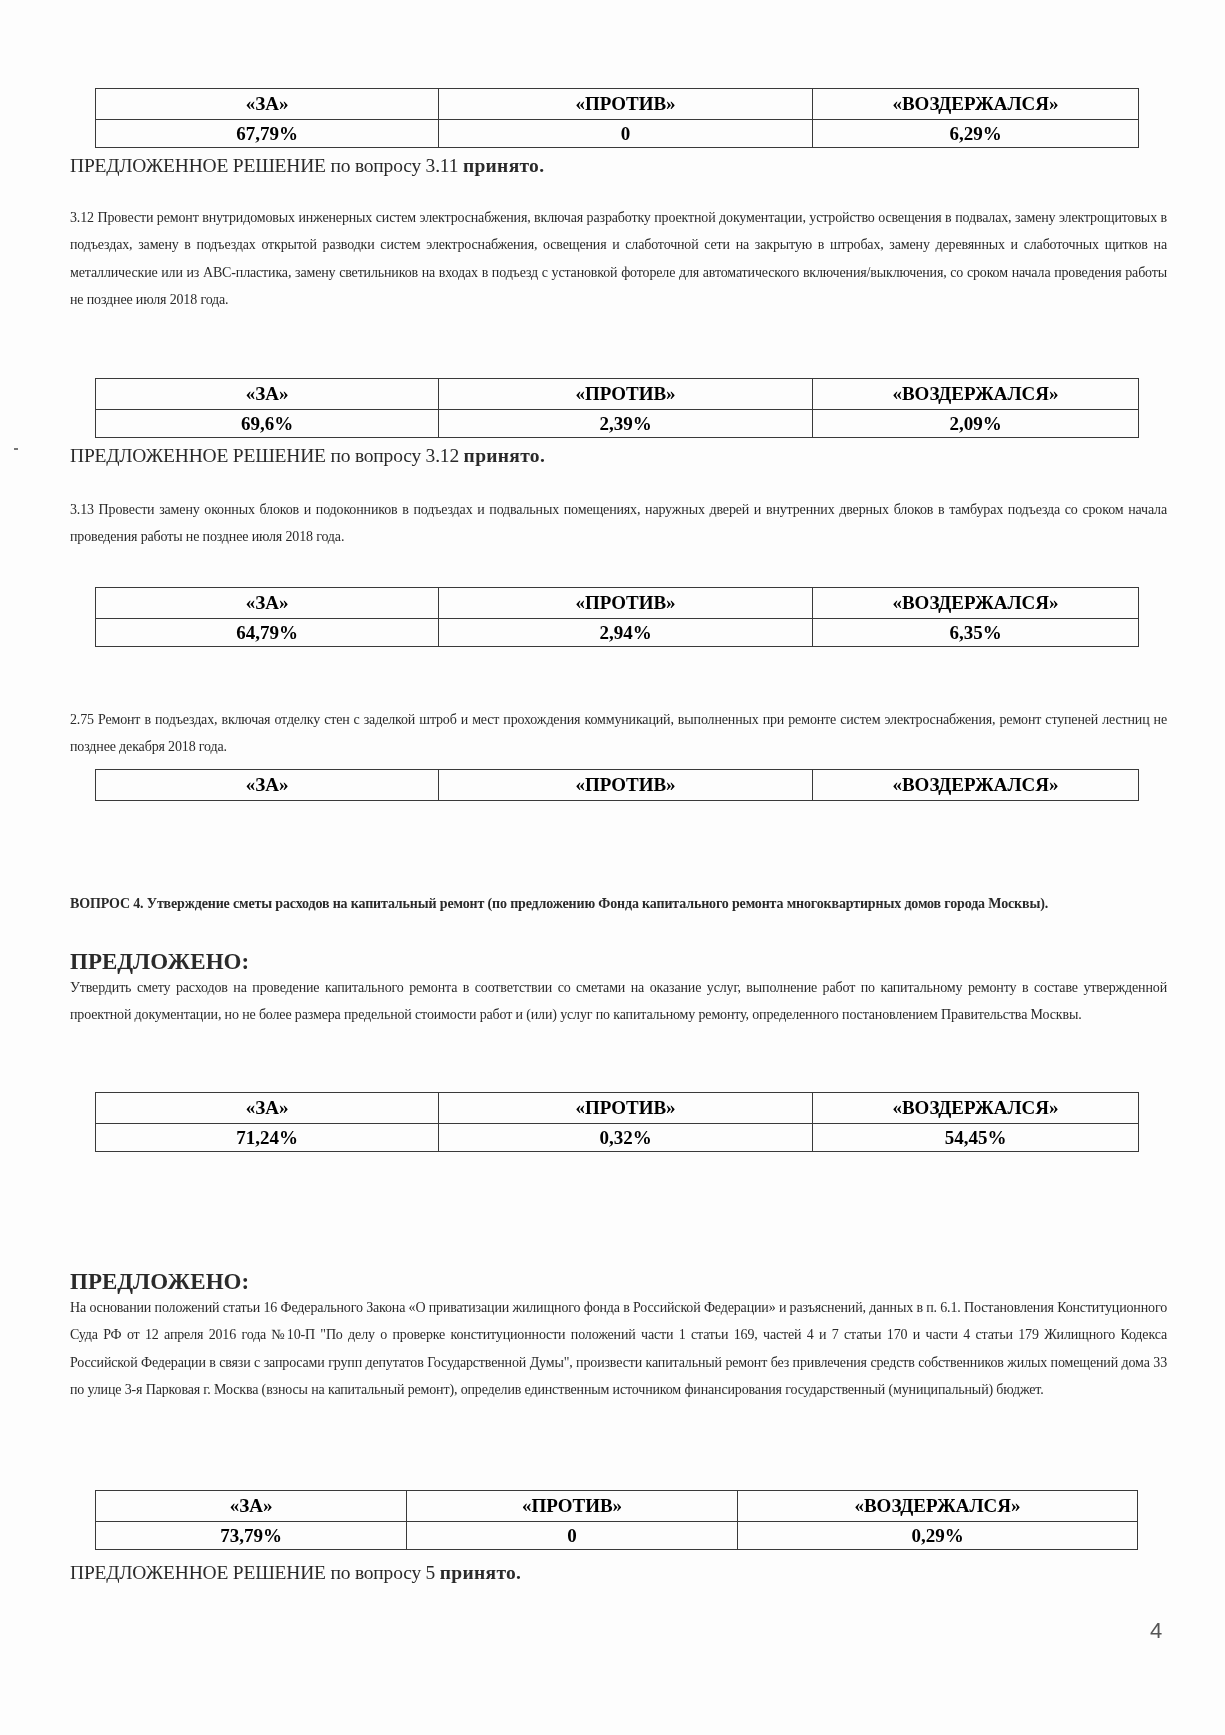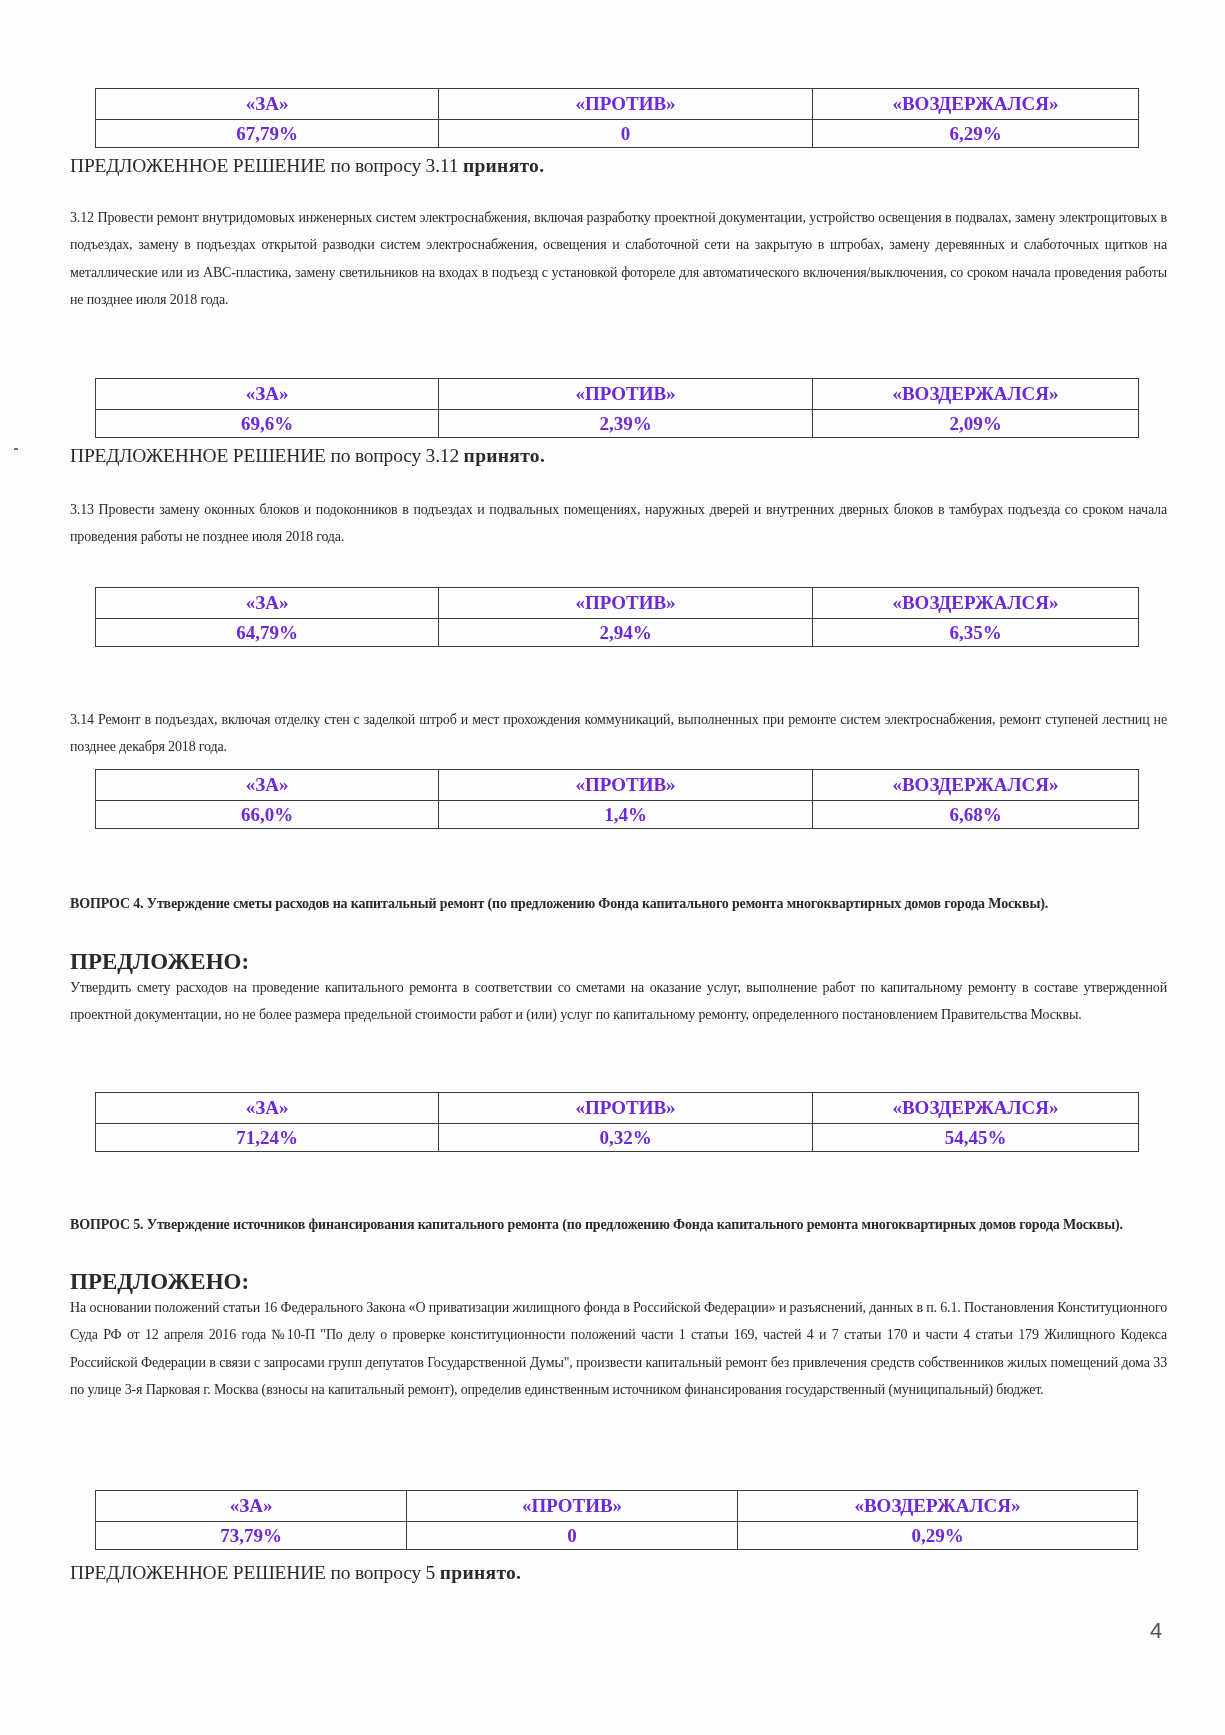--- a/index.html
+++ b/index.html
@@ -23,21 +23,21 @@
     position: absolute; left: 70px;
     font-size: 19.5px; line-height: 24px; white-space: nowrap;
     letter-spacing: -0.2px;
   }
   .decision .strong { font-weight: bold; letter-spacing: 0.3px; }
   .label-bold { position: absolute; left: 70px; font-size: 23px; font-weight: bold; line-height: 24px; }
   table.vote {
     position: absolute; border-collapse: collapse;
     font-family: "Liberation Serif", serif;
     font-size: 19px; font-weight: bold;
-    color: #6d28d9;
+    color: #000000;
   }
   table.vote td {
     border: 1.5px solid #3a3a3a;
     text-align: center; padding: 0;
     height: 27px; line-height: 27px;
   }
   table.vote tr.head td { height: 30px; line-height: 30px; }
   .pagenum {
     position: absolute; left: 1150px; top: 1618px;
     font-family: "Liberation Sans", sans-serif;
@@ -94,32 +94,27 @@
       <td>«ВОЗДЕРЖАЛСЯ»</td>
     </tr>
     <tr>
       <td>64,79%</td>
       <td>2,94%</td>
       <td>6,35%</td>
     </tr>
   </tbody>
     </table>
 
-  <div class="para" style="top:706px;">3.14 Ремонт в подъездах, включая отделку стен с заделкой штроб и мест прохождения коммуникаций, выполненных при ремонте систем электроснабжения, ремонт ступеней лестниц не позднее декабря 2018 года.</div>
+  <div class="para" style="top:706px;">2.75 Ремонт в подъездах, включая отделку стен с заделкой штроб и мест прохождения коммуникаций, выполненных при ремонте систем электроснабжения, ремонт ступеней лестниц не позднее декабря 2018 года.</div>
   <table class="vote" style="left:95px; top:769px; width:1044px;">
     <tbody>
         <tr class="head">
       <td style="width:342px">«ЗА»</td>
       <td style="width:373px">«ПРОТИВ»</td>
       <td>«ВОЗДЕРЖАЛСЯ»</td>
-    </tr>
-    <tr>
-      <td>66,0%</td>
-      <td>1,4%</td>
-      <td>6,68%</td>
     </tr>
   </tbody>
     </table>
 
   <div class="para bold" style="top:890px;">ВОПРОС 4. Утверждение сметы расходов на капитальный ремонт (по предложению Фонда капитального ремонта многоквартирных домов города Москвы).</div>
   <div class="label-bold" style="top:950px;">ПРЕДЛОЖЕНО:</div>
   <div class="para" style="top:974px;">Утвердить смету расходов на проведение капитального ремонта в соответствии со сметами на оказание услуг, выполнение работ по капитальному ремонту в составе утвержденной проектной документации, но не более размера предельной стоимости работ и (или) услуг по капитальному ремонту, определенного постановлением Правительства Москвы.</div>
   <table class="vote" style="left:95px; top:1092px; width:1044px;">
     <tbody>
         <tr class="head">
@@ -128,21 +123,20 @@
       <td>«ВОЗДЕРЖАЛСЯ»</td>
     </tr>
     <tr>
       <td>71,24%</td>
       <td>0,32%</td>
       <td>54,45%</td>
     </tr>
   </tbody>
     </table>
 
-  <div class="para bold" style="top:1211px;">ВОПРОС 5. Утверждение источников финансирования капитального ремонта (по предложению Фонда капитального ремонта многоквартирных домов города Москвы).</div>
   <div class="label-bold" style="top:1270px;">ПРЕДЛОЖЕНО:</div>
   <div class="para" style="top:1294px;">На основании положений статьи 16 Федерального Закона «О приватизации жилищного фонда в Российской Федерации» и разъяснений, данных в п. 6.1. Постановления Конституционного Суда РФ от 12 апреля 2016 года №10-П "По делу о проверке конституционности положений части 1 статьи 169, частей 4 и 7 статьи 170 и части 4 статьи 179 Жилищного Кодекса Российской Федерации в связи с запросами групп депутатов Государственной Думы", произвести капитальный ремонт без привлечения средств собственников жилых помещений дома 33 по улице 3-я Парковая г. Москва (взносы на капитальный ремонт), определив единственным источником финансирования государственный (муниципальный) бюджет.</div>
   <table class="vote" style="left:95px; top:1490px; width:1043px;">
     <tbody>
         <tr class="head">
       <td style="width:310px">«ЗА»</td>
       <td style="width:330px">«ПРОТИВ»</td>
       <td>«ВОЗДЕРЖАЛСЯ»</td>
     </tr>
     <tr>

